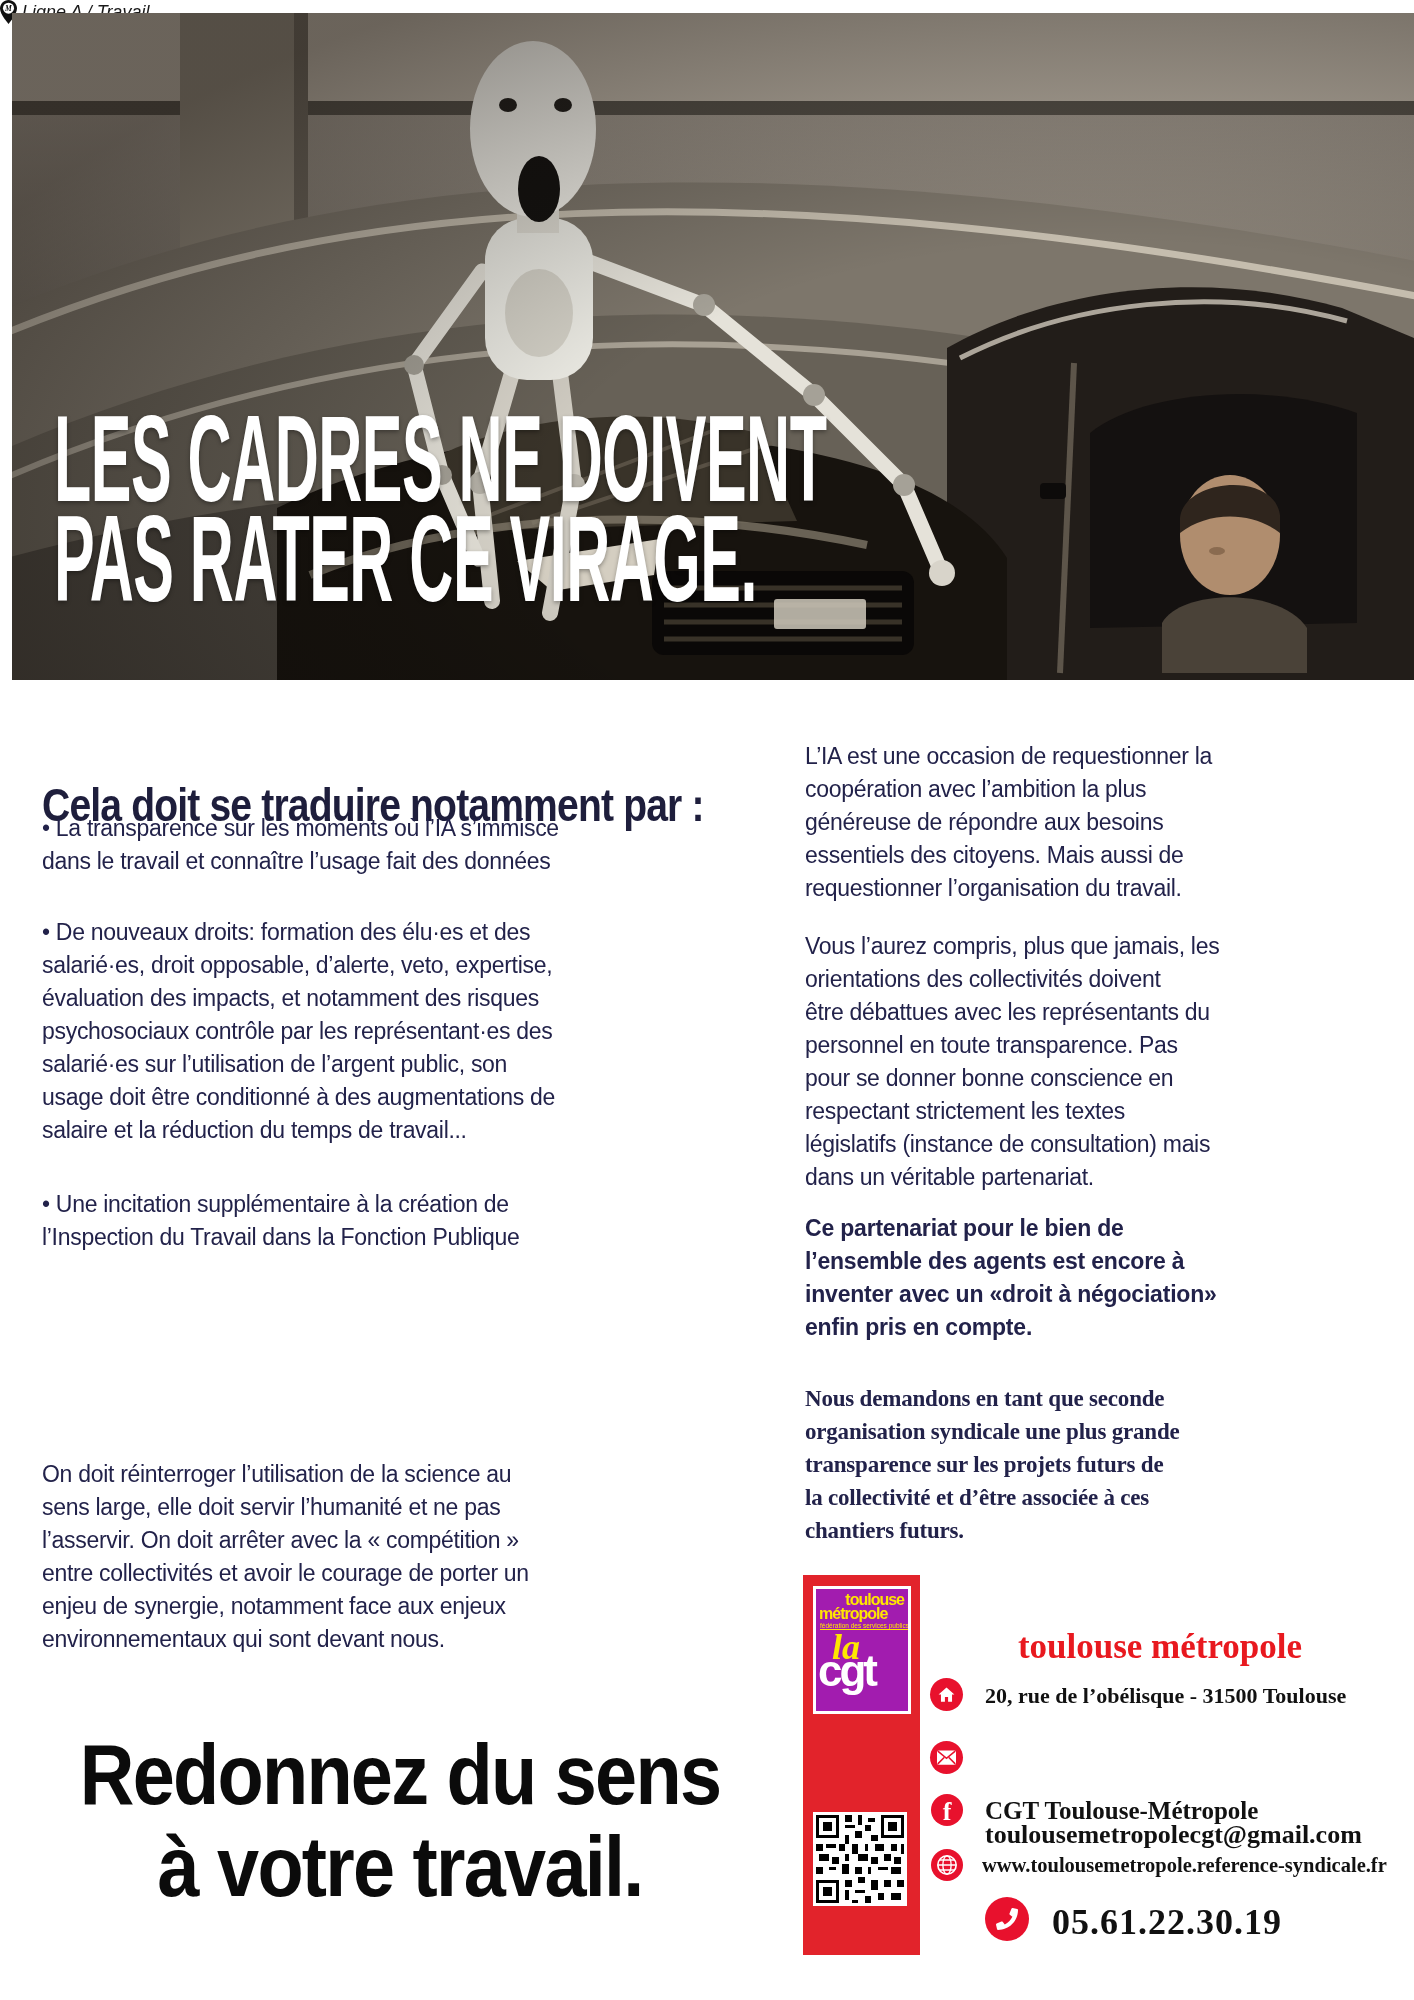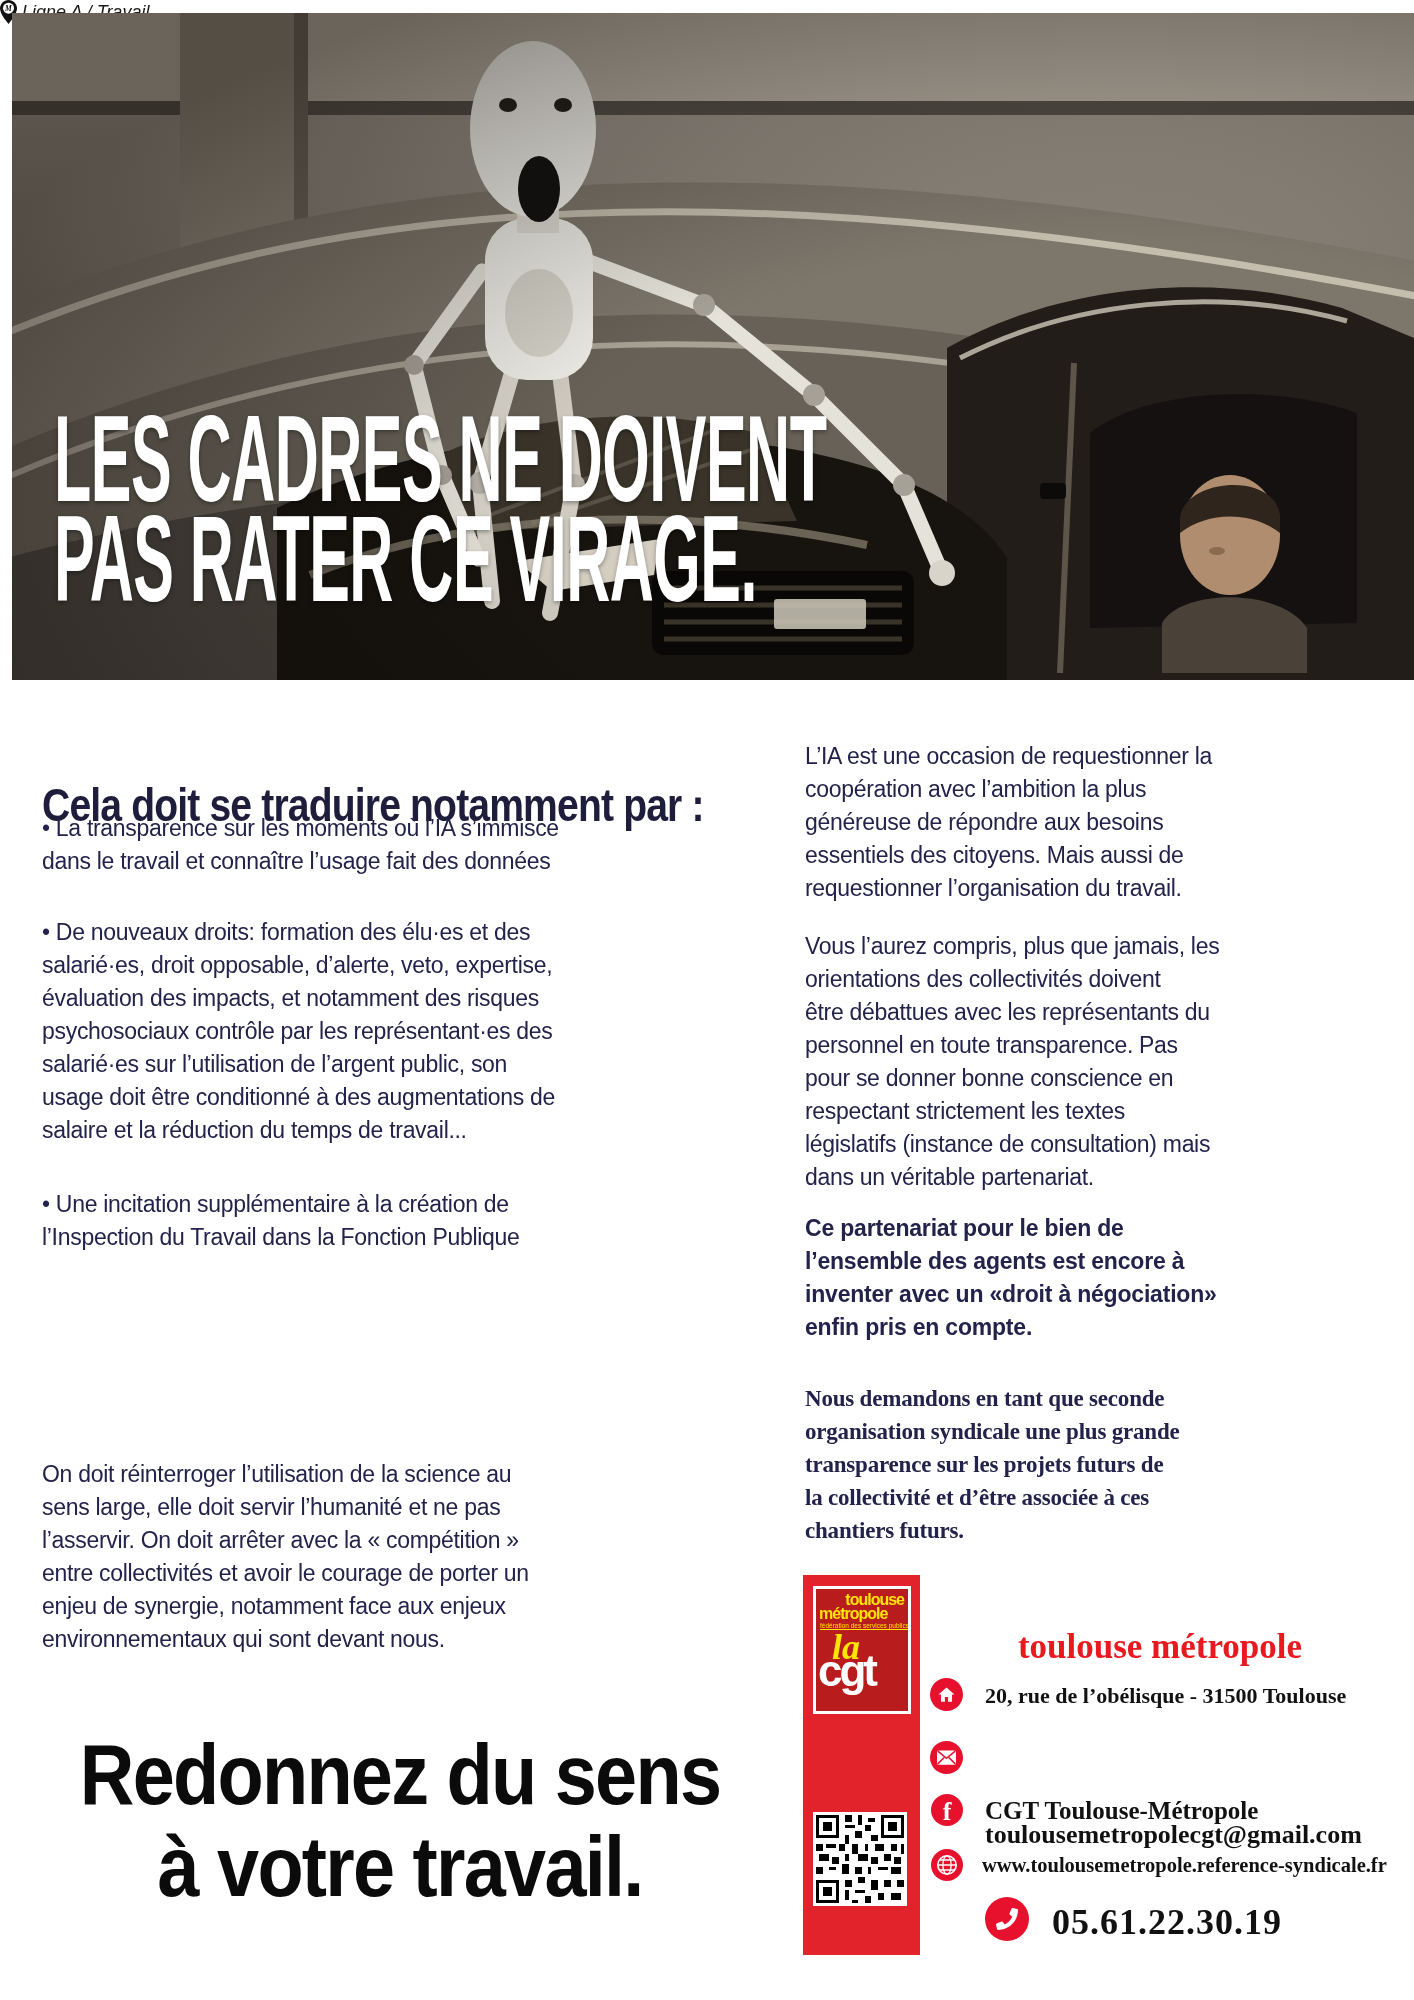--- a/index.html
+++ b/index.html
@@ -27,21 +27,21 @@
   #rp1{top:740px;} #rp2{top:930px;} #rp3{top:1212px;} #rp4{top:1382px;font-family:Liberation Serif, serif;}
 
   
   #cta{position:absolute;left:30px;top:1728px;width:740px;text-align:center;color:#0b0b0b;
        font-size:86px;font-weight:700;line-height:92px;white-space:pre-line;
        transform:scaleX(0.88);transform-origin:center top;letter-spacing:-2px;}
 
   
   #red-strip{position:absolute;left:803px;top:1575px;width:117px;height:380px;background:#e2232b;}
   #cgt-logo{position:absolute;left:813px;top:1586px;width:92px;height:122px;border:3px solid #ffffff;
-            background:#b91c1c;overflow:hidden;}
+            background:#a21caf;overflow:hidden;}
   .logo-l1{color:#ffe600;font-weight:700;font-size:16px;line-height:15px;text-align:right;
            padding:3px 4px 0 0;letter-spacing:-1px;}
   .logo-l2{color:#ffe600;font-weight:700;font-size:16px;line-height:14px;text-align:left;
            padding-left:3px;letter-spacing:-1px;}
   .logo-sub{color:#ffe600;font-size:6.5px;line-height:9px;padding-left:4px;white-space:nowrap;
             text-decoration:underline;}
   .logo-la{font-family:"Liberation Serif",serif;font-style:italic;font-weight:700;color:#ffe600;
            font-size:36px;line-height:30px;margin:2px 0 -10px 16px;}
   .logo-cgt{color:#ffffff;font-weight:700;font-size:44px;line-height:38px;letter-spacing:-3px;
             margin-left:2px;}

